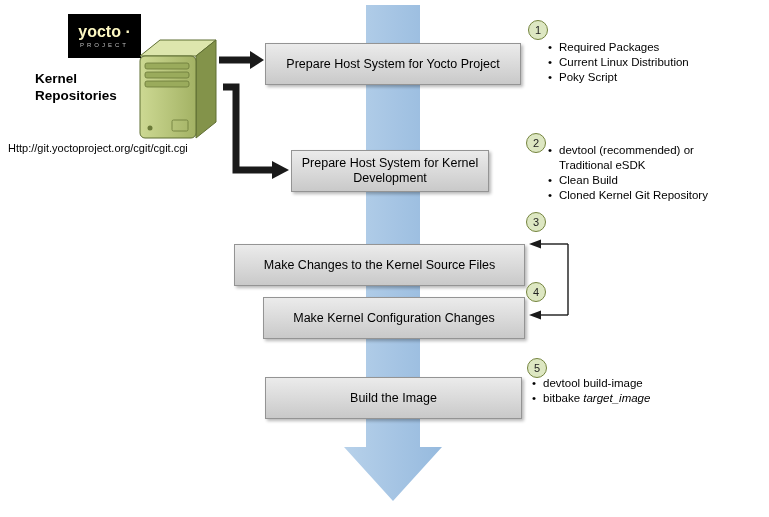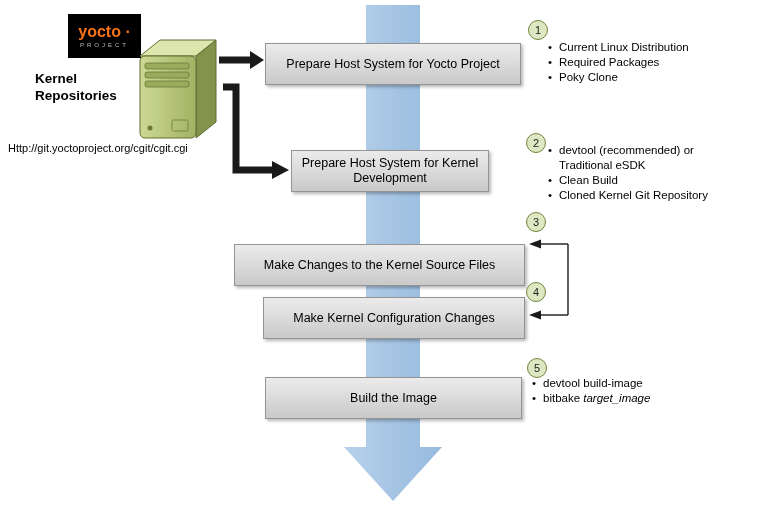--- a/index.html
+++ b/index.html
@@ -6,21 +6,21 @@
   .canvas{
     position:relative;width:769px;height:517px;background:#ffffff;overflow:hidden;
     font-family:"Liberation Sans",sans-serif;color:#000;
   }
   .layer{position:absolute;left:0;top:0;width:769px;height:517px;}
 
   .logo{
     position:absolute;left:68px;top:14px;width:73px;height:44px;background:#000;
     display:flex;flex-direction:column;align-items:center;justify-content:center;
   }
-  .logo-main{color:#f97316;font-size:16px;font-weight:600;line-height:16px;}
+  .logo-main{color:#fef9c3;font-size:16px;font-weight:600;line-height:16px;}
   .logo-sub{color:#bdbdbd;font-size:6px;letter-spacing:3px;margin-top:2px;}
 
   .server{position:absolute;left:138px;top:38px;}
 
   .source-title{
     position:absolute;left:35px;top:70px;width:105px;
     font-weight:bold;font-size:13.5px;line-height:17px;
   }
   .source-url{position:absolute;left:8px;top:142px;font-size:11px;}
 
@@ -103,23 +103,23 @@
   <div class="stepbox" style="left:263px;top:297px;width:262px;height:33px;">Make Kernel Configuration Changes</div>
   <div class="stepbox" style="left:265px;top:377px;width:257px;height:33px;">Build the Image</div>
 
   <div class="badge" style="left:528px;top:20px;">1</div>
   <div class="badge" style="left:526px;top:133px;">2</div>
   <div class="badge" style="left:526px;top:212px;">3</div>
   <div class="badge" style="left:526px;top:282px;">4</div>
   <div class="badge" style="left:527px;top:358px;">5</div>
 
   <ul class="bullets" style="left:548px;top:40px;width:205px;">
+    <li>Required Packages</li>
     <li>Current Linux Distribution</li>
-    <li>Required Packages</li>
-    <li>Poky Clone</li>
+    <li>Poky Script</li>
   </ul>
 
   <ul class="bullets" style="left:548px;top:143px;width:185px;">
     <li>devtool (recommended) or Traditional eSDK</li>
     <li>Clean Build</li>
     <li>Cloned Kernel Git Repository</li>
   </ul>
 
 
   <ul class="bullets" style="left:532px;top:376px;width:205px;">

